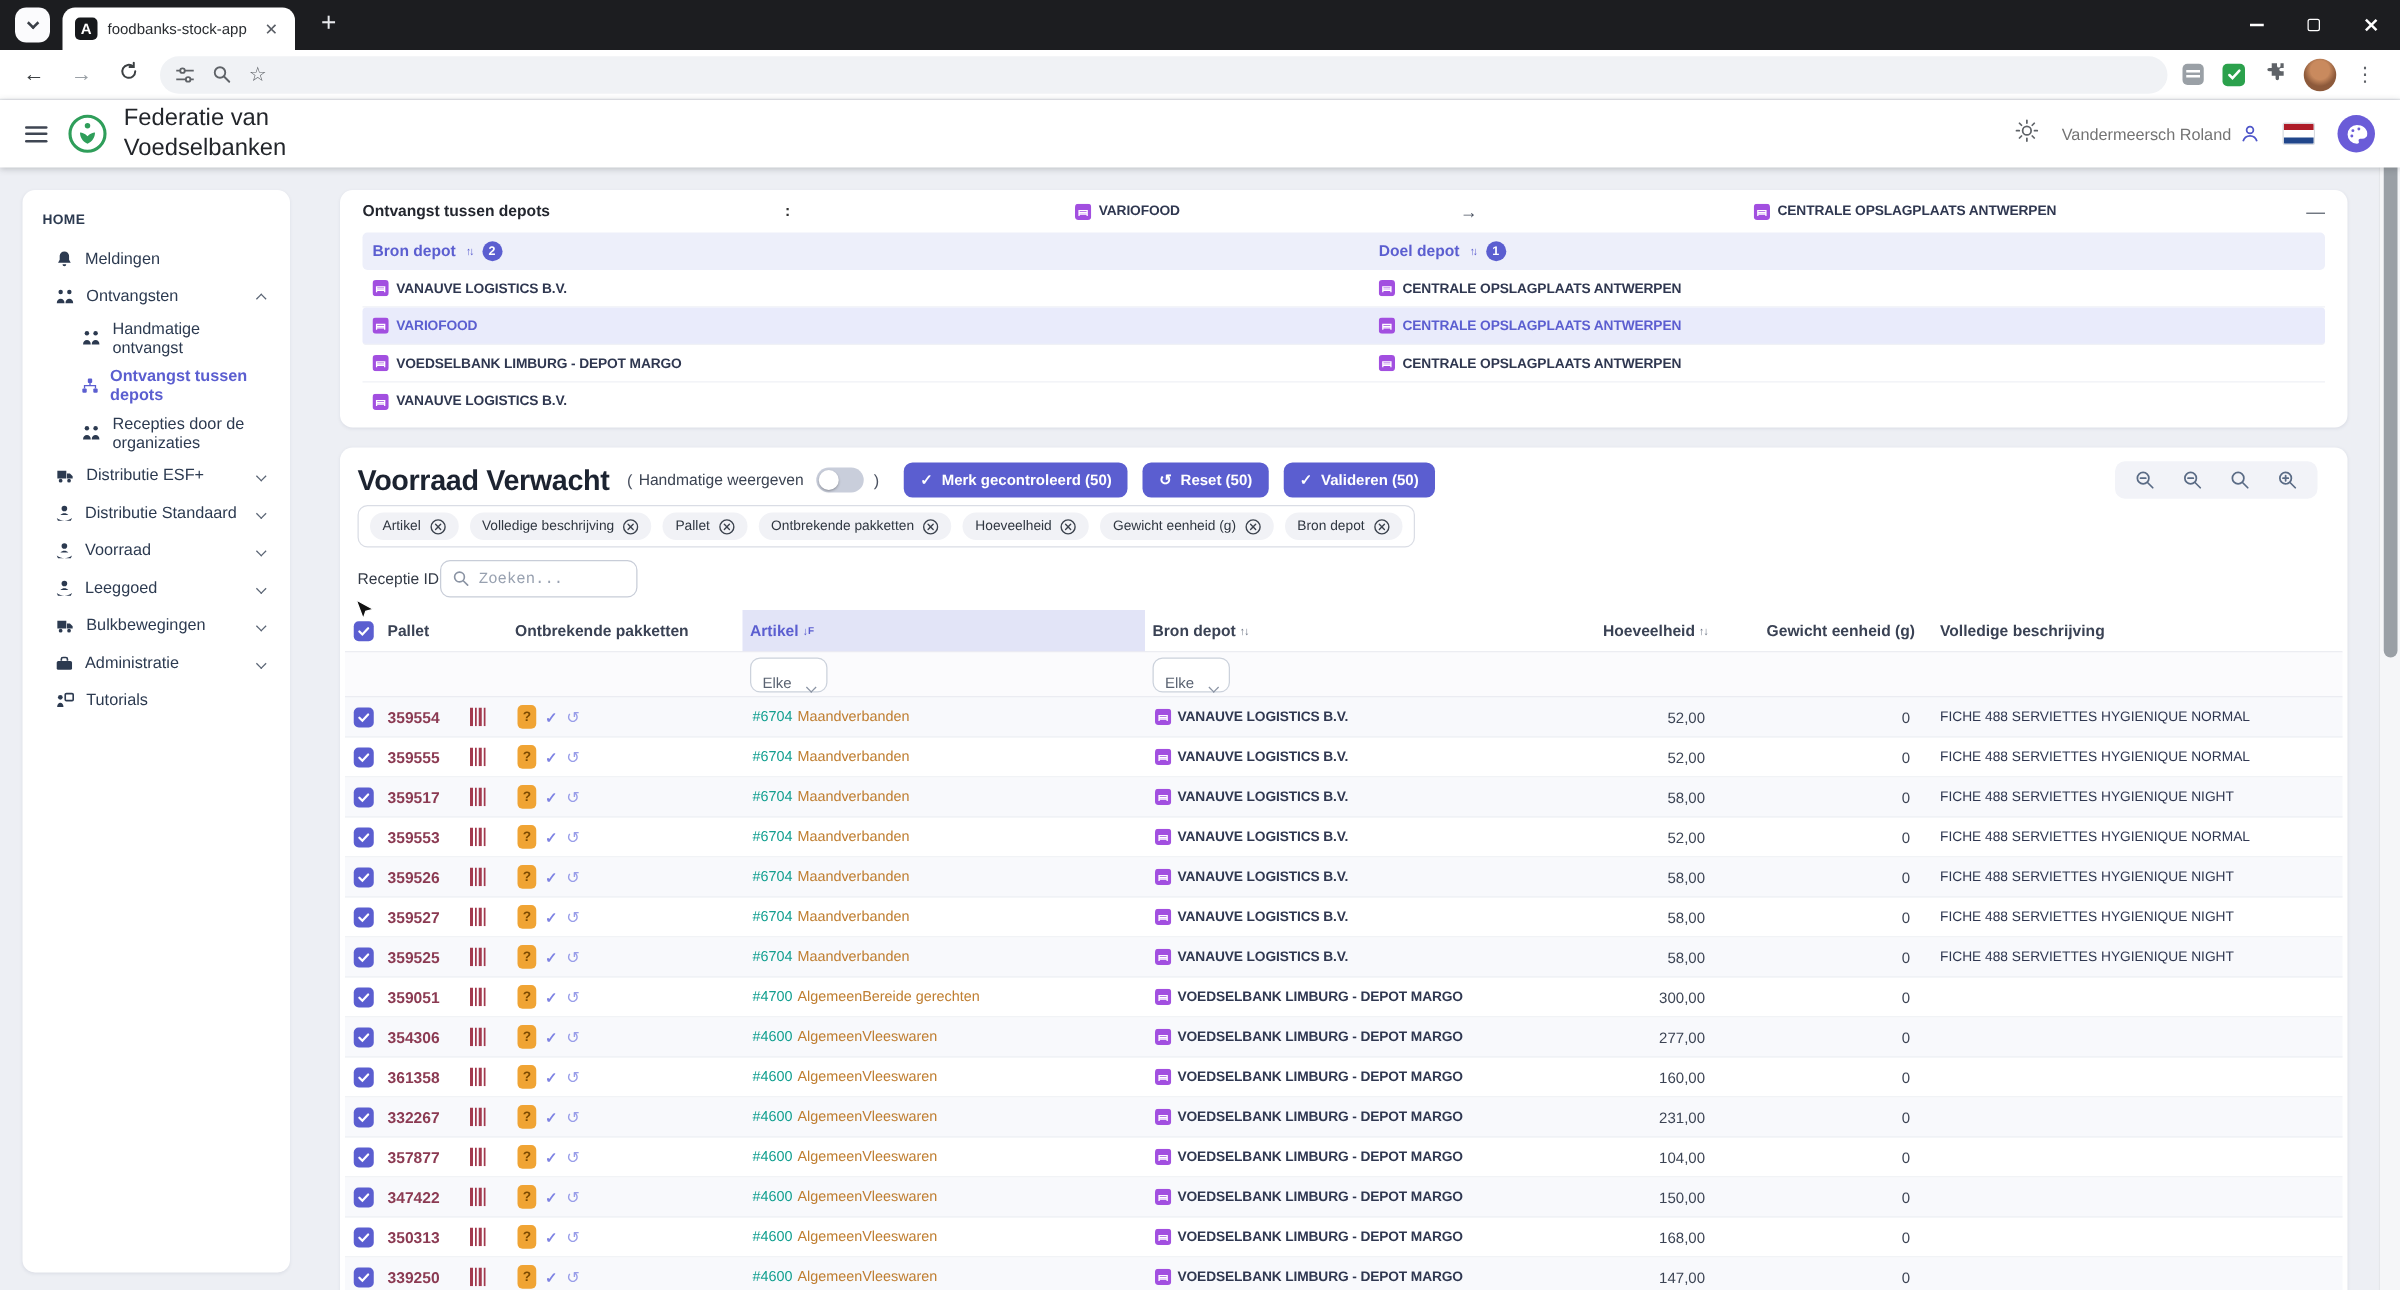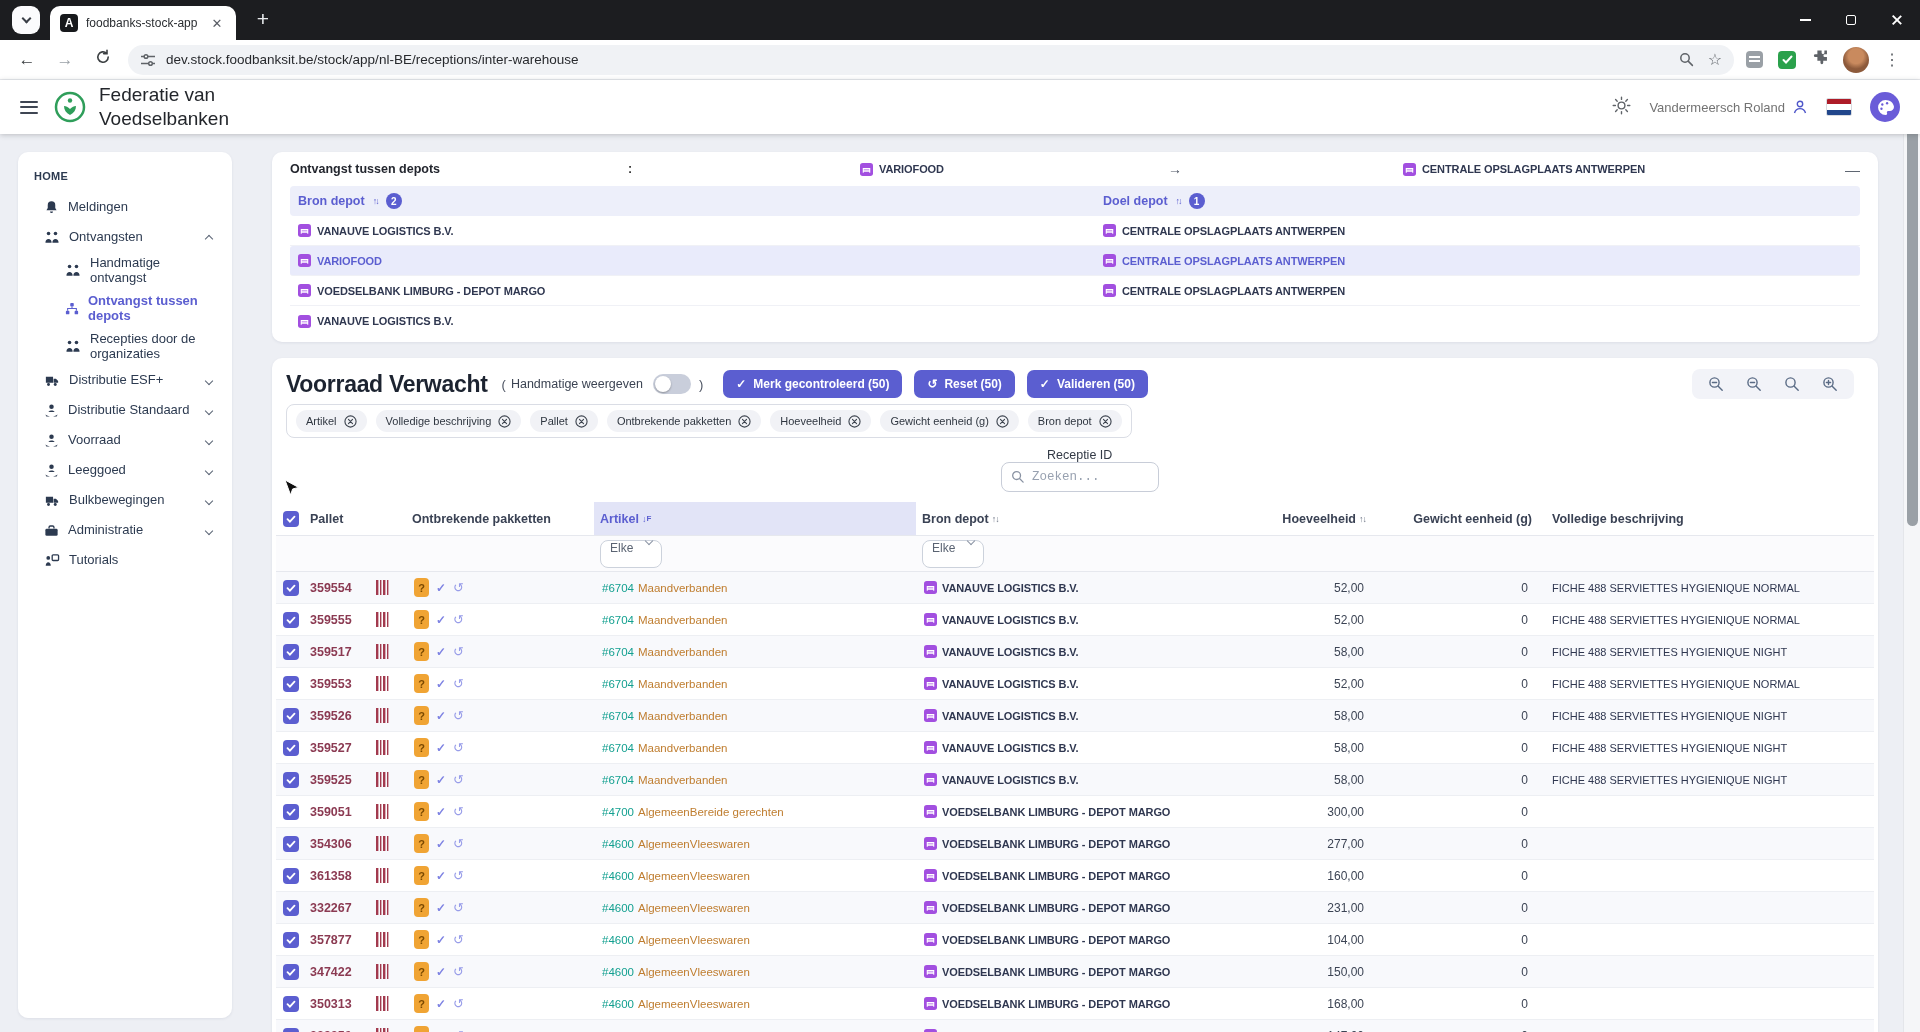--- a/index.html
+++ b/index.html
@@ -95,42 +95,42 @@
   .knob{width:16px;height:16px;border-radius:50%;background:#fff;position:absolute;left:2px;top:2px;box-shadow:0 1px 2px rgba(0,0,0,.3);}
   .btn{height:28px;border-radius:7px;background:#5b5ed0;color:#fff;font-size:12px;font-weight:bold;display:flex;align-items:center;gap:7px;padding:0 13px;margin-left:12px;border:none;cursor:pointer;}
   .btn:first-of-type{margin-left:20px;}
   .btn .g{font-size:12px;}
   .zoomgrp{margin-left:auto;background:#f2f3f8;border-radius:8px;height:30px;display:flex;align-items:center;gap:22px;padding:0 16px;margin-right:10px;}
   .zoomgrp svg{cursor:pointer;}
 
   .chips{border:1px solid #dadde5;border-radius:8px;display:inline-flex;gap:9px;padding:5px 9px;margin:0 0 0 10px;width:fit-content;align-items:center;}
   .chip{background:#f1f2f6;border-radius:13px;height:22px;display:flex;align-items:center;gap:7px;padding:0 10px;font-size:11px;color:#2f3640;cursor:pointer;white-space:nowrap;}
 
-  .search-row{display:flex;align-items:center;margin:10px 0 0 10px;flex-direction:column;}
+  .search-row{display:flex;align-items:center;margin:10px 0 0 10px;}
   .s-label{font-size:12.5px;color:#333a46;width:66px;}
   .s-inputwrap{width:158px;height:30px;border:1px solid #c8cdd8;border-radius:8px;display:flex;align-items:center;padding:0 9px;gap:7px;background:#fff;}
   .s-inputwrap input{border:none;outline:none;width:100px;font-size:12.5px;color:#3a4252;font-family:Liberation Mono, monospace;background:transparent;}
   .s-inputwrap input::placeholder{color:#98a1b0;}
 
   
   .table{margin-top:10px;}
   .grid{display:grid;grid-template-columns:30px 98px 190px 322px 328px 122px 166px 1fr;align-items:center;}
   .thead{height:34px;border-bottom:1px solid #e6e8ee;font-size:12.5px;font-weight:bold;color:#3a4254;}
   .th{display:flex;align-items:center;gap:3px;cursor:pointer;}
   .h-pallet{padding-left:4px;}
   .h-missing{padding-left:8px;}
   .h-artikel{background:#e2e4f7;color:#5b5ed0;align-self:stretch;display:flex;align-items:center;padding-left:6px;}
   .h-bron{padding-left:6px;}
   .h-qty{justify-content:flex-end;}
   .h-wt{justify-content:flex-end;}
   .h-desc{padding-left:20px;}
   .sortgd{font-size:9px;letter-spacing:-1px;color:#6e7686;}
   .fflag{font-size:8px;font-weight:bold;margin-left:-2px;}
   .tfilter{height:36px;border-bottom:1px solid #e6e8ee;background:#fbfbfd;}
-  .select{width:62px;height:28px;border:1px solid #ccd2dc;border-radius:8px;background:#fff;display:flex;align-items:flex-start;justify-content:space-between;padding:0 9px;font-size:12px;color:#5a6372;margin-left:6px;cursor:pointer;}
+  .select{width:62px;height:28px;border:1px solid #ccd2dc;border-radius:8px;background:#fff;display:flex;align-items:flex-end;justify-content:space-between;padding:0 9px;font-size:12px;color:#5a6372;margin-left:6px;cursor:pointer;}
   .selcv{width:6px;height:6px;border-right:1.5px solid #8a93a3;border-bottom:1.5px solid #8a93a3;transform:rotate(45deg);margin-top:-3px;}
 
   .trow{height:32px;border-bottom:1px solid #edeff3;font-size:12px;color:#3a4252;}
   .tbody .trow:nth-child(odd){background:#f8f9fc;}
   .c-check{display:flex;justify-content:center;}
   .checkbox{width:16px;height:16px;border-radius:4px;background:#5b5ed0;display:flex;align-items:center;justify-content:center;cursor:pointer;}
   .c-pallet{display:flex;align-items:center;padding-left:4px;}
   .pallet-num{color:#8b3a52;font-weight:bold;font-size:12.5px;width:52px;cursor:pointer;}
   .barcode{margin-left:14px;cursor:pointer;}
   .c-flags{display:flex;align-items:center;gap:7px;padding-left:10px;}
@@ -189,21 +189,20 @@
         </svg>
     </span>
     <div class="omnibox">
       <svg width="16" height="16" viewBox="0 0 16 16">
           <g stroke="#5f6368" stroke-width="1.5" fill="none">
             <path d="M1 4.5h14M1 11.5h14"></path>
             <circle cx="6" cy="4.5" r="1.8" fill="#fff"></circle>
             <circle cx="10.5" cy="11.5" r="1.8" fill="#fff"></circle>
           </g>
         </svg>
-      <span class="url">dev.stock.foodbanksit.be/stock/app/nl-BE/receptions/inter-warehouse</span>
       <span class="obx-ic">
         <svg width="15" height="15" viewBox="0 0 15 15">
             <circle cx="6" cy="6" r="4.2" fill="none" stroke="#5f6368" stroke-width="1.5"></circle>
             <path d="M9.4 9.4l4 4" stroke="#5f6368" stroke-width="1.5" stroke-linecap="round"></path>
           </svg>
       </span>
       <span class="obx-ic star">☆</span>
     </div>
     <div class="tbright">
       <span class="extgray"></span>

